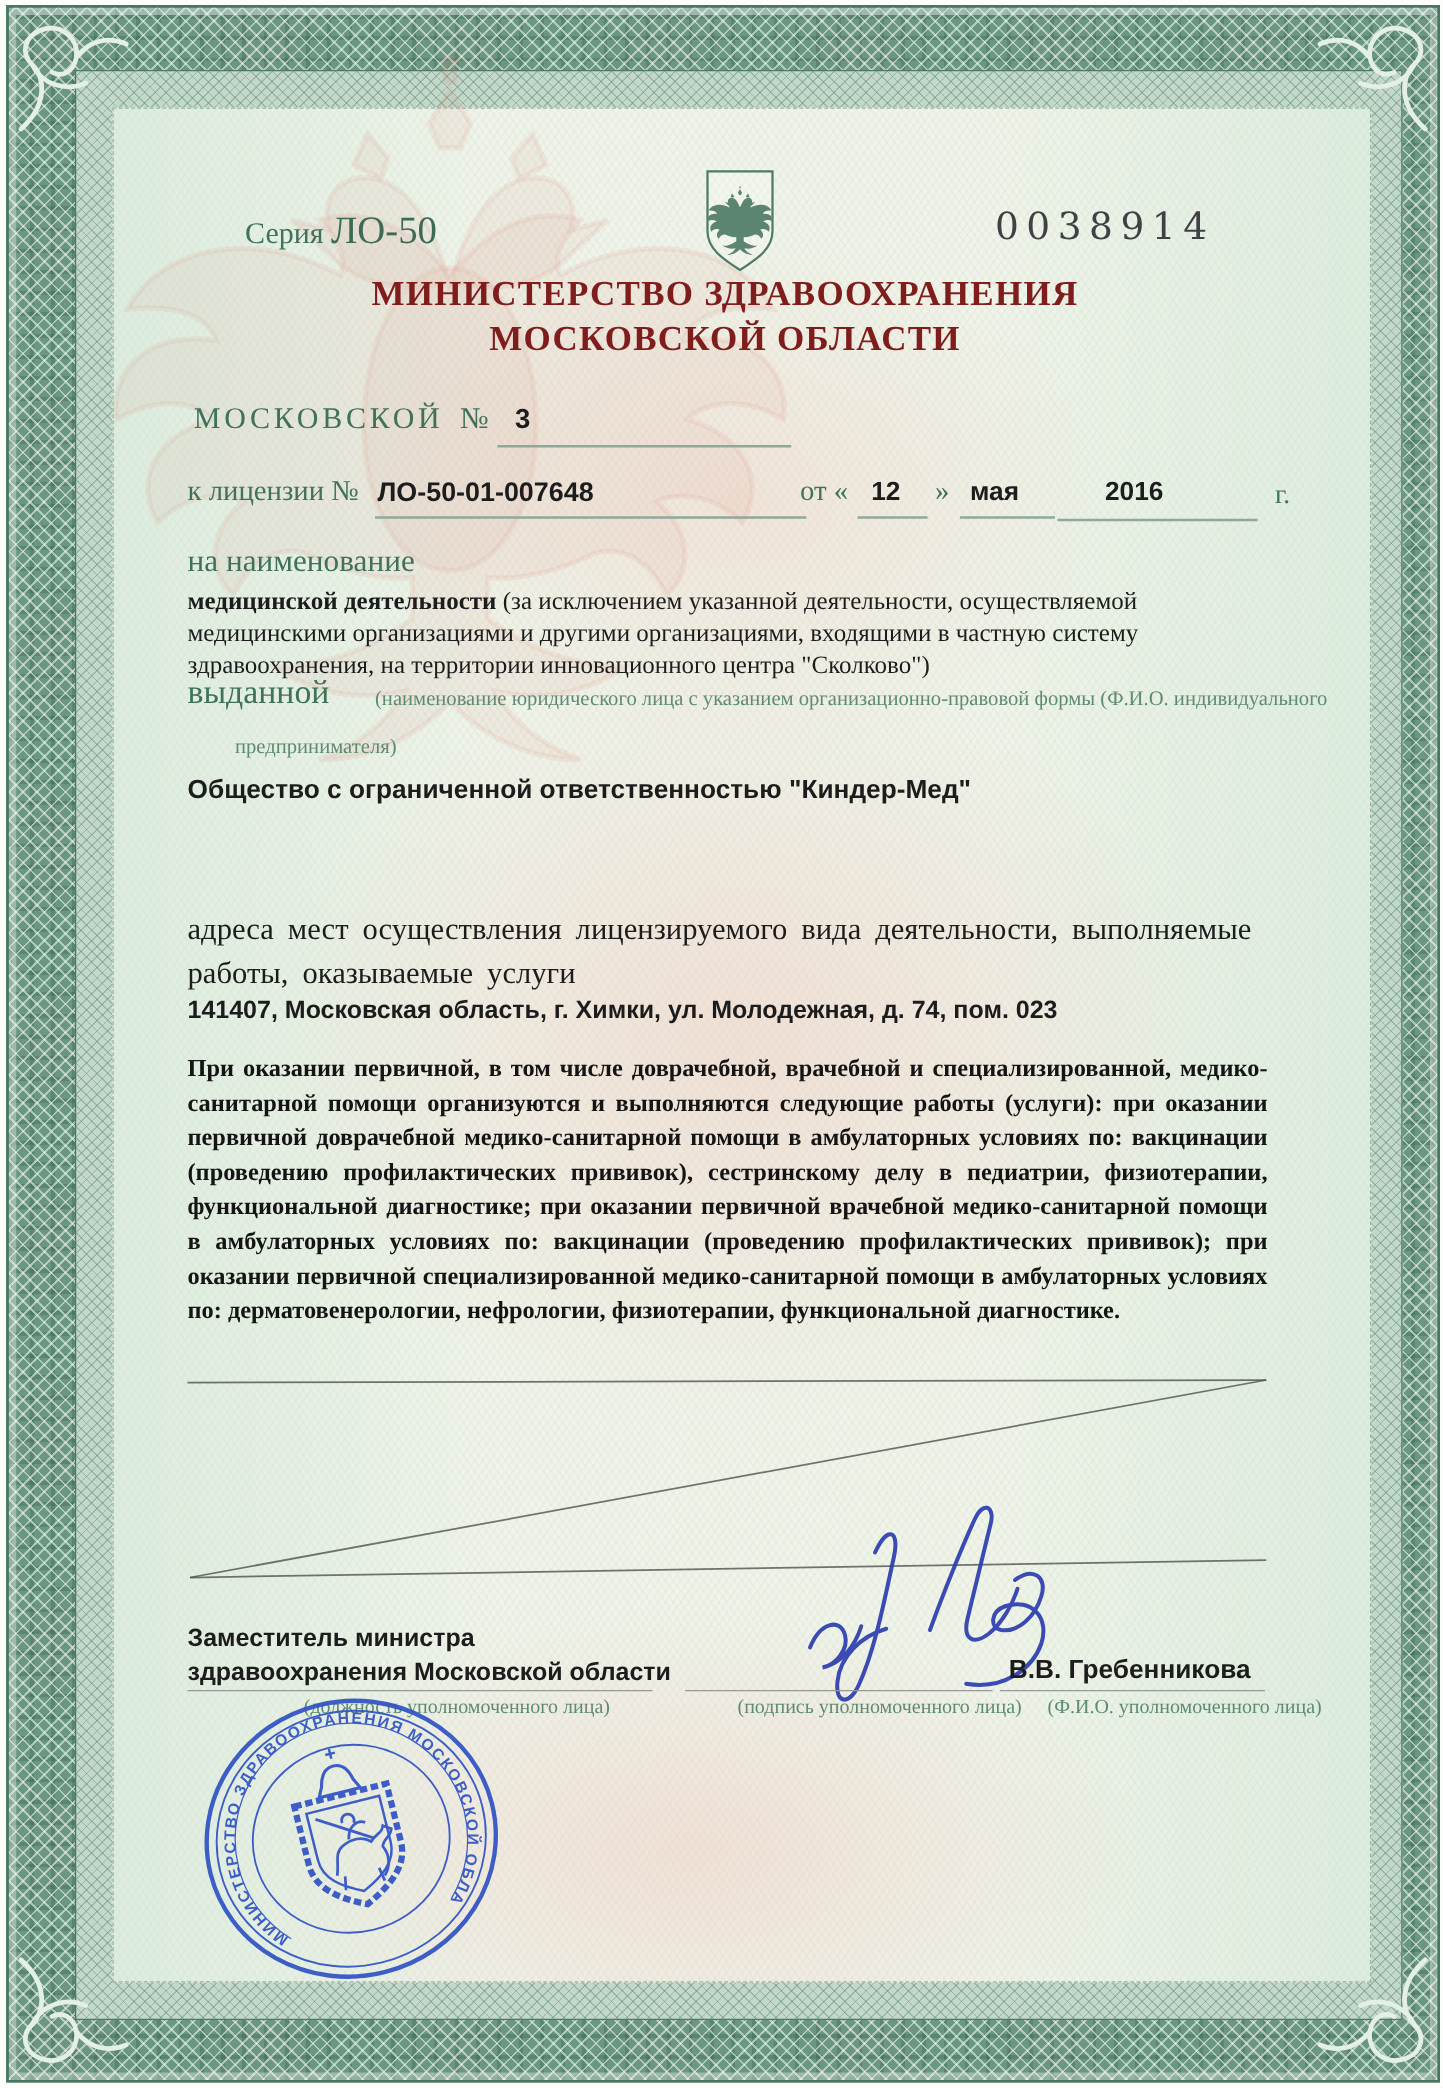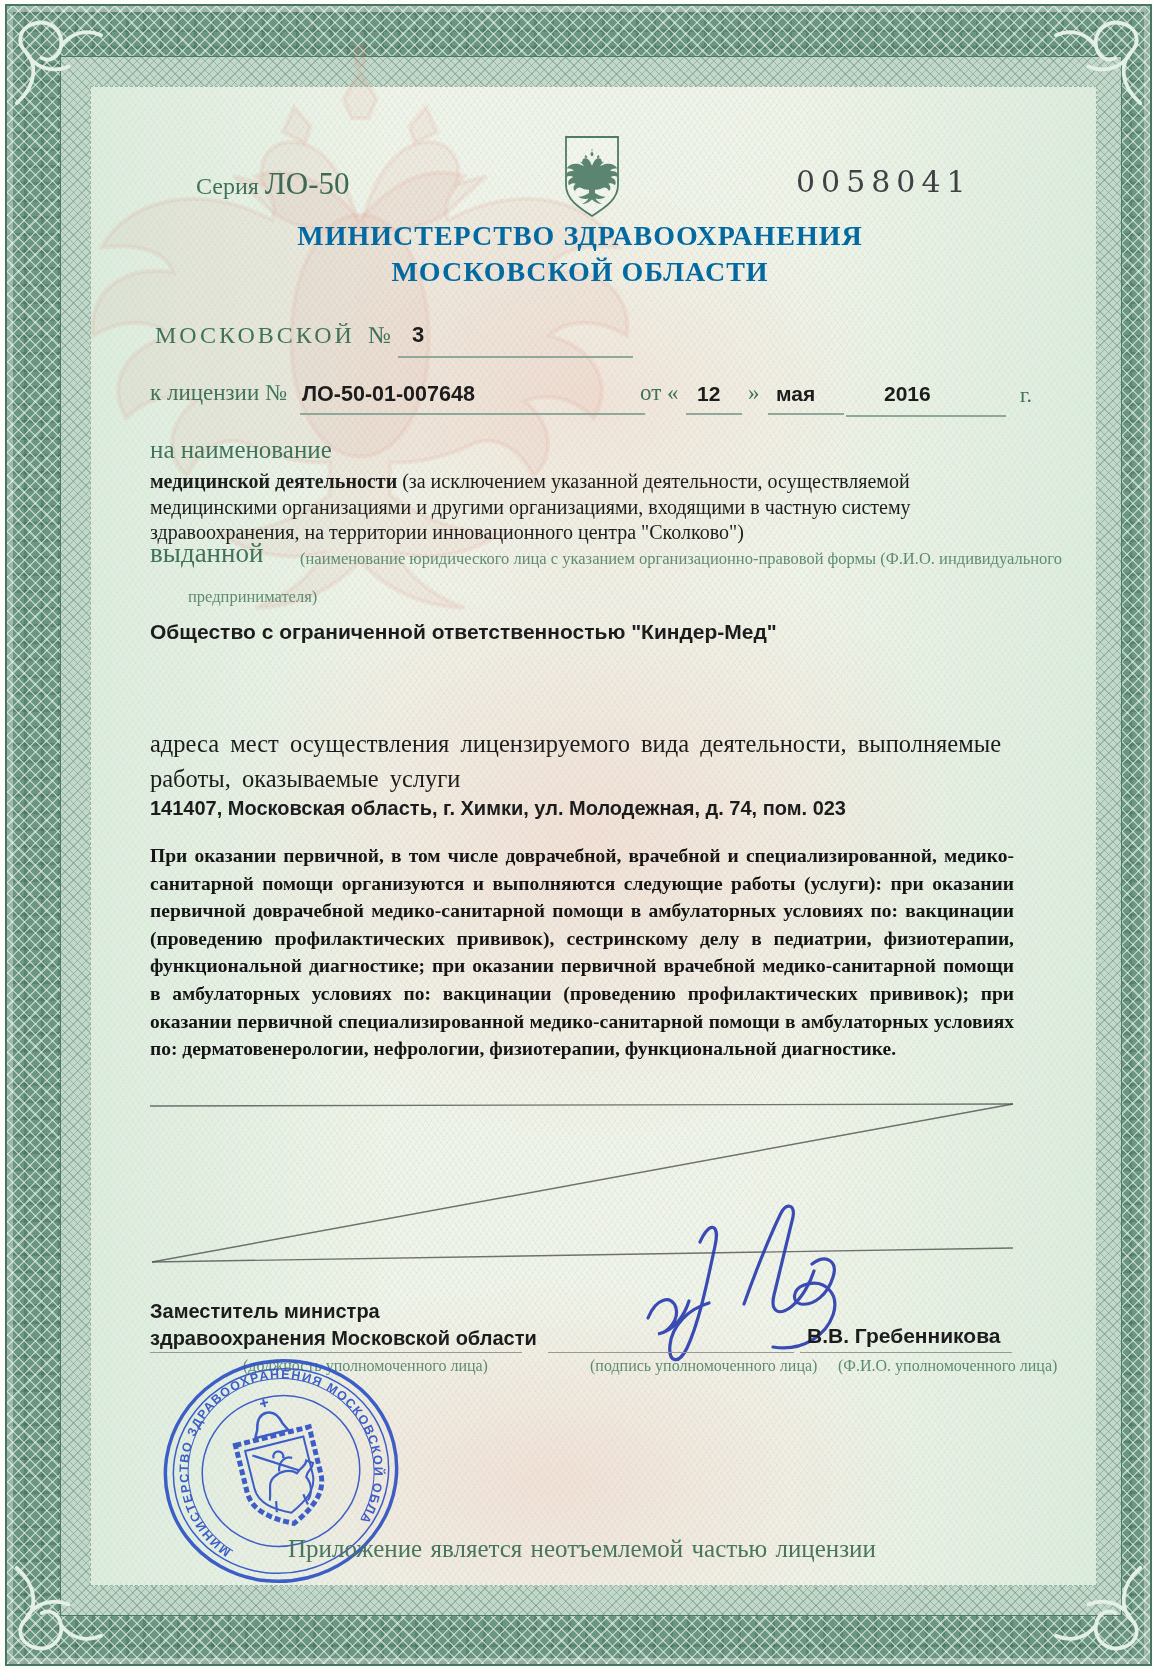--- a/index.html
+++ b/index.html
@@ -31,21 +31,21 @@
       repeating-linear-gradient(55deg, rgba(124,170,144,.11) 0 1px, transparent 1px 5px),
       repeating-linear-gradient(-55deg, rgba(124,170,144,.11) 0 1px, transparent 1px 5px),
       #eff4ea;
     border:1px dashed rgba(88,138,112,.55);}
   
   .abs{position:absolute;white-space:nowrap;}
   .gs{color:#3f7259;font-family:"Liberation Serif",serif;}
   .cap{color:#5d8b71;font-family:"Liberation Serif",serif;font-size:16px;padding-left:38px;}
   .bk{color:#1c1c1c;font-family:"Liberation Sans",sans-serif;font-weight:bold;}
   .title{position:absolute;left:80px;width:1000px;text-align:center;
-    color:#0369a1;font-weight:bold;font-size:28px;letter-spacing:1px;}
+    color:#7f1d1d;font-weight:bold;font-size:28px;letter-spacing:1px;}
   .serial{color:#3f4145;font-family:"DejaVu Serif",serif;font-size:30px;letter-spacing:6px;}
   .rule{position:absolute;height:1.5px;background:#8ea99a;}
   .sigrule{position:absolute;height:1px;background:#959a96;}
   .para{position:absolute;white-space:normal;color:#1c1c1c;
     font-family:Liberation Serif, serif;font-size:20px;line-height:25.5px;}
   .services{font-weight:bold;font-size:19.5px;line-height:27.6px;text-align:justify;color:#141414;}
   .overlay{position:absolute;inset:0;pointer-events:none;}
 </style>
 </head>
 <body>
@@ -85,21 +85,21 @@
   <div class="abs gs" style="left:196px;top:166px;font-size:24px">
     <span>Серия</span>
     <span style="font-size:31px;color:#3c6a55">ЛО-50</span>
   </div>
 
   <svg class="abs" style="left:560px;top:134px;width:64px;height:86px" viewBox="0 0 64 86">
     <path d="M6,3 h52 v48 c0,14 -12,22 -26,31 c-14,-9 -26,-17 -26,-31 Z" fill="rgba(255,255,255,0.2)" stroke="#4e7c63" stroke-width="1.8"></path>
     <use href="#dbl-eagle" transform="translate(32,40) scale(0.27)" fill="#5b8570"></use>
   </svg>
 
-  <div class="abs serial" style="left:796px;top:164px">0058041</div>
+  <div class="abs serial" style="left:796px;top:164px">0038914</div>
 
   <div class="title" style="top:220px">МИНИСТЕРСТВО ЗДРАВООХРАНЕНИЯ</div>
   <div class="title" style="top:256px">МОСКОВСКОЙ ОБЛАСТИ</div>
 
   <div class="abs gs" style="left:155px;top:322px;font-size:24px;letter-spacing:3px">МОСКОВСКОЙ</div>
   <div class="abs gs" style="left:368px;top:322px;font-size:24px">№</div>
   <div class="abs bk" style="left:412px;top:322px;font-size:22px">3</div>
   <div class="rule" style="left:398px;top:356px;width:235px"></div>
 
   <div class="abs gs" style="left:150px;top:380px;font-size:23px">к лицензии №</div>
@@ -169,15 +169,14 @@
         <path d="M -30,-28 h 60 v 38 c 0,16 -13,25 -30,33 c -17,-8 -30,-17 -30,-33 Z" stroke-width="2"></path>
         <path d="M -13,-46 q 3,-14 13,-14 q 10,0 13,14 l 4,8 h -34 Z" stroke-width="2.5"></path>
         <path d="M 0,-66 v -8 M -4,-70 h 8" stroke-width="2"></path>
         <path d="M -18,26 c 4,-10 2,-18 10,-22 c 8,-4 17,-4 23,2 c 6,-6 10,-4 12,-10 l 6,4 c -2,6 -8,6 -10,12 c 4,8 2,17 -4,23 M -12,28 l -2,11 M 16,28 l 2,11" stroke-width="2.2"></path>
         <path d="M -2,0 c 2,-10 10,-14 16,-10 M -4,-14 a 5,5 0 1 1 9,2" stroke-width="2.2"></path>
         <path d="M -24,-22 L 18,4" stroke-width="2.2"></path>
       </g>
     </g>
   </svg>
 
-  <div class="abs" style="left:288px;top:1535px;font-size:25px;color:#47755e;word-spacing:2px">Приложение является неотъемлемой частью лицензии</div>
 
 </div>
 
 </body></html>

